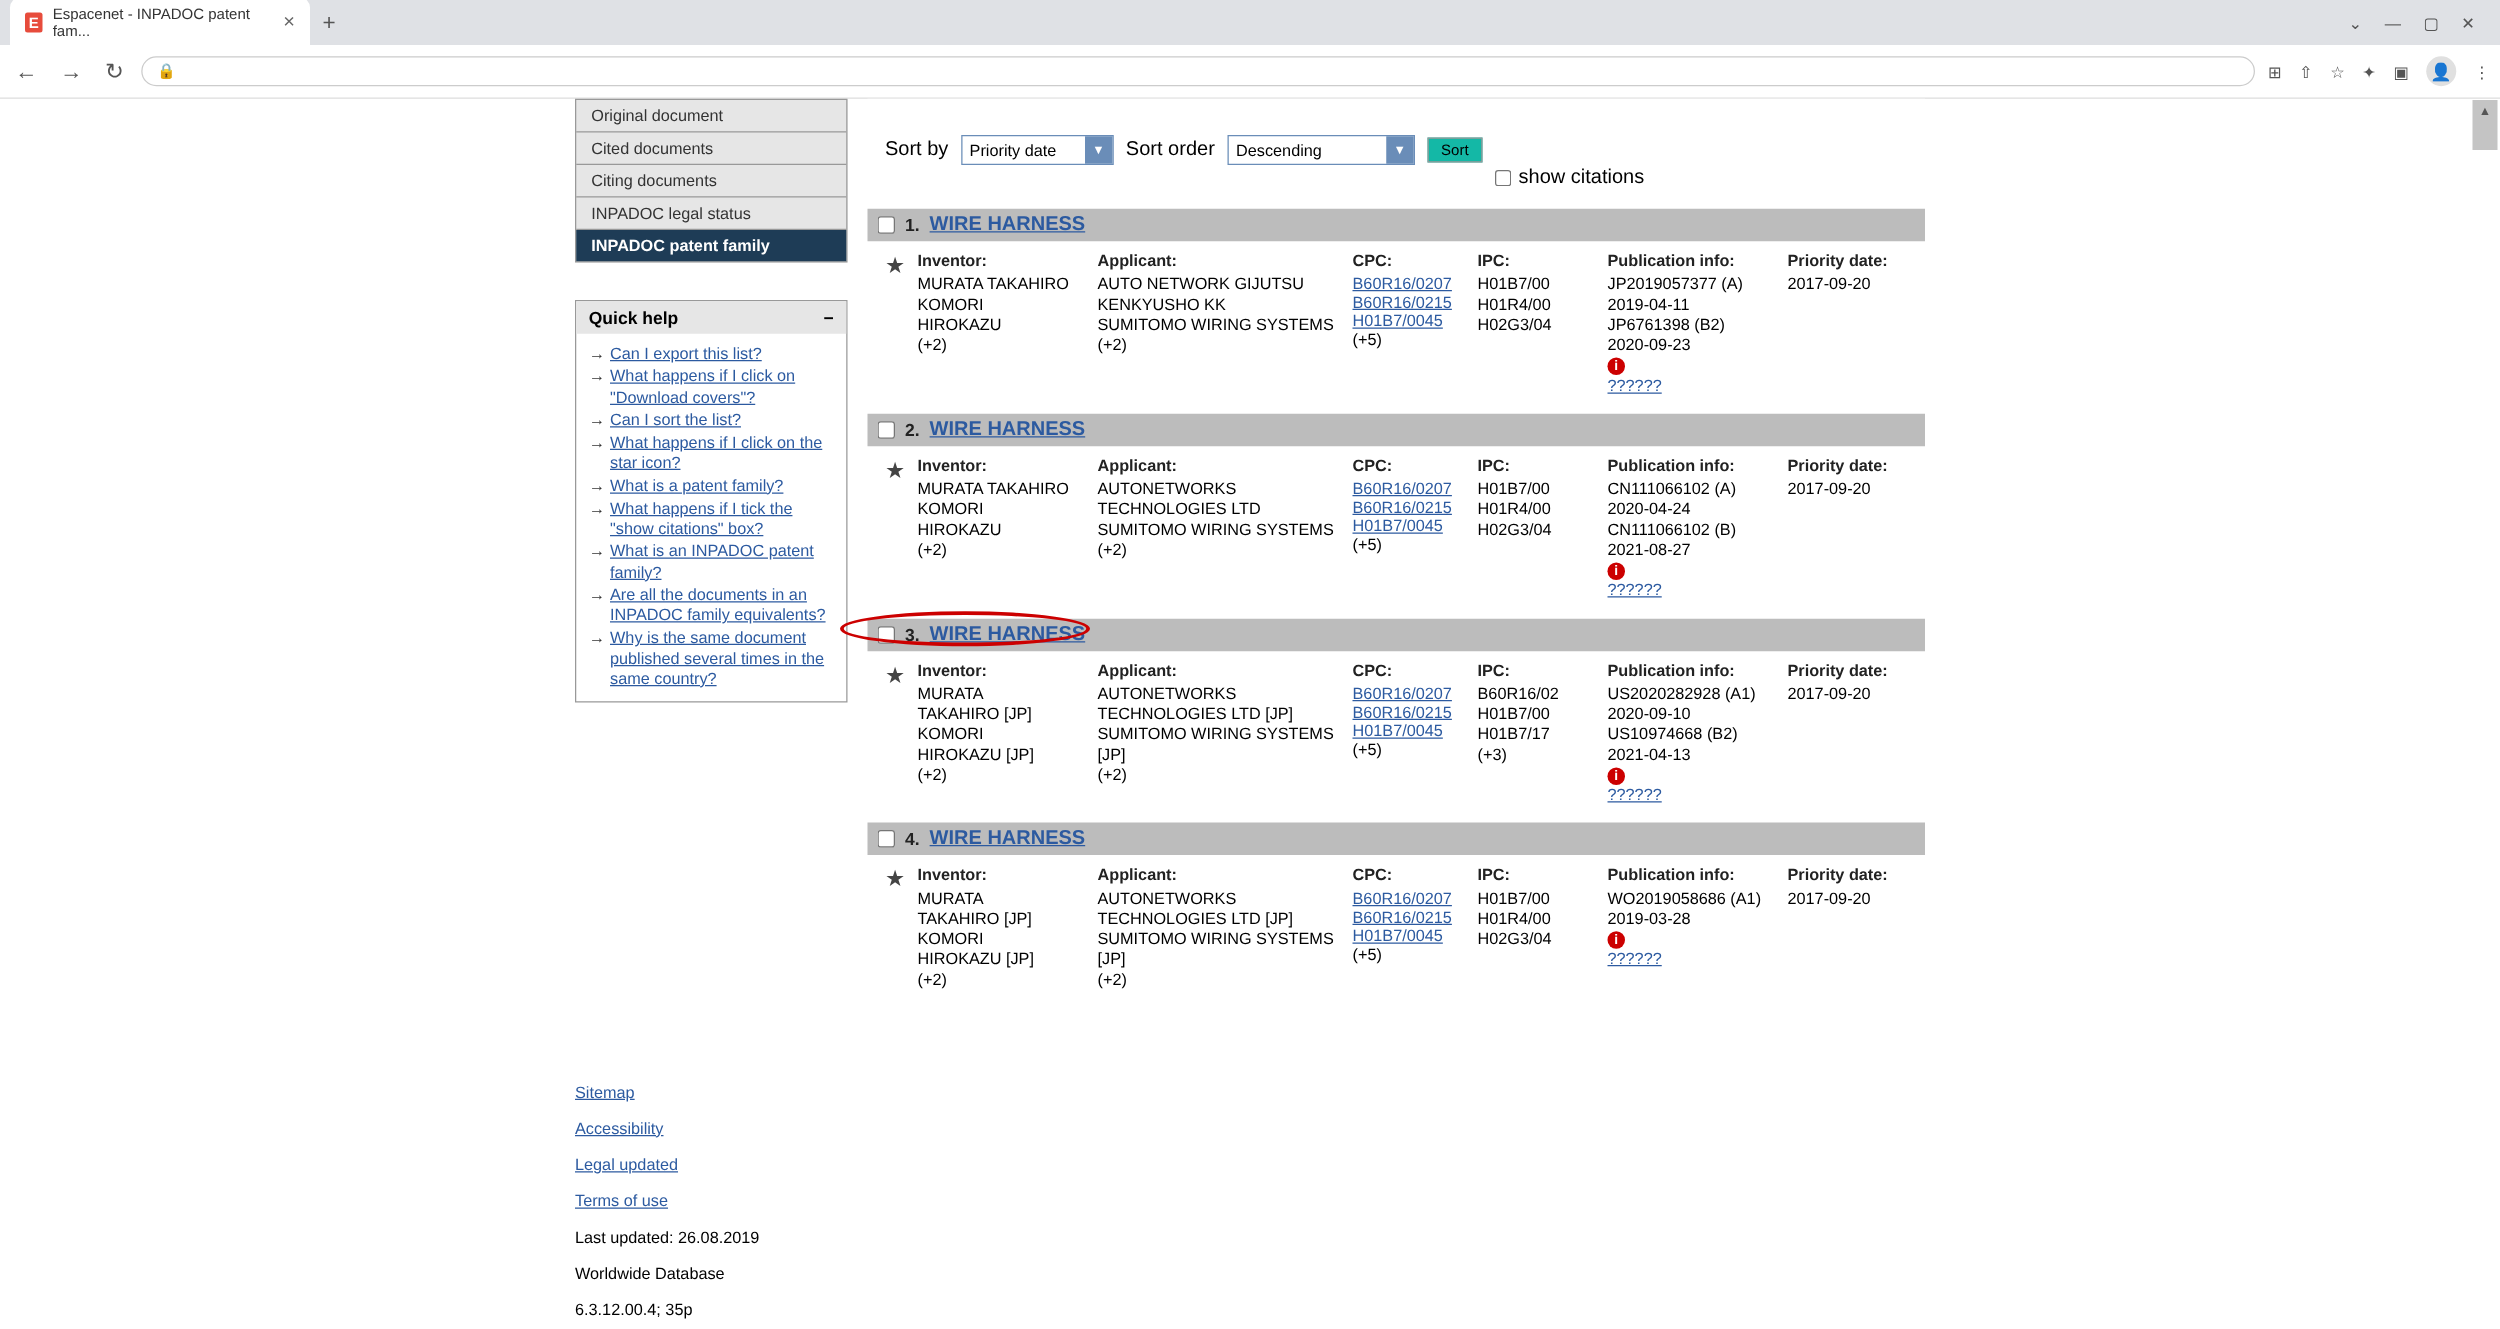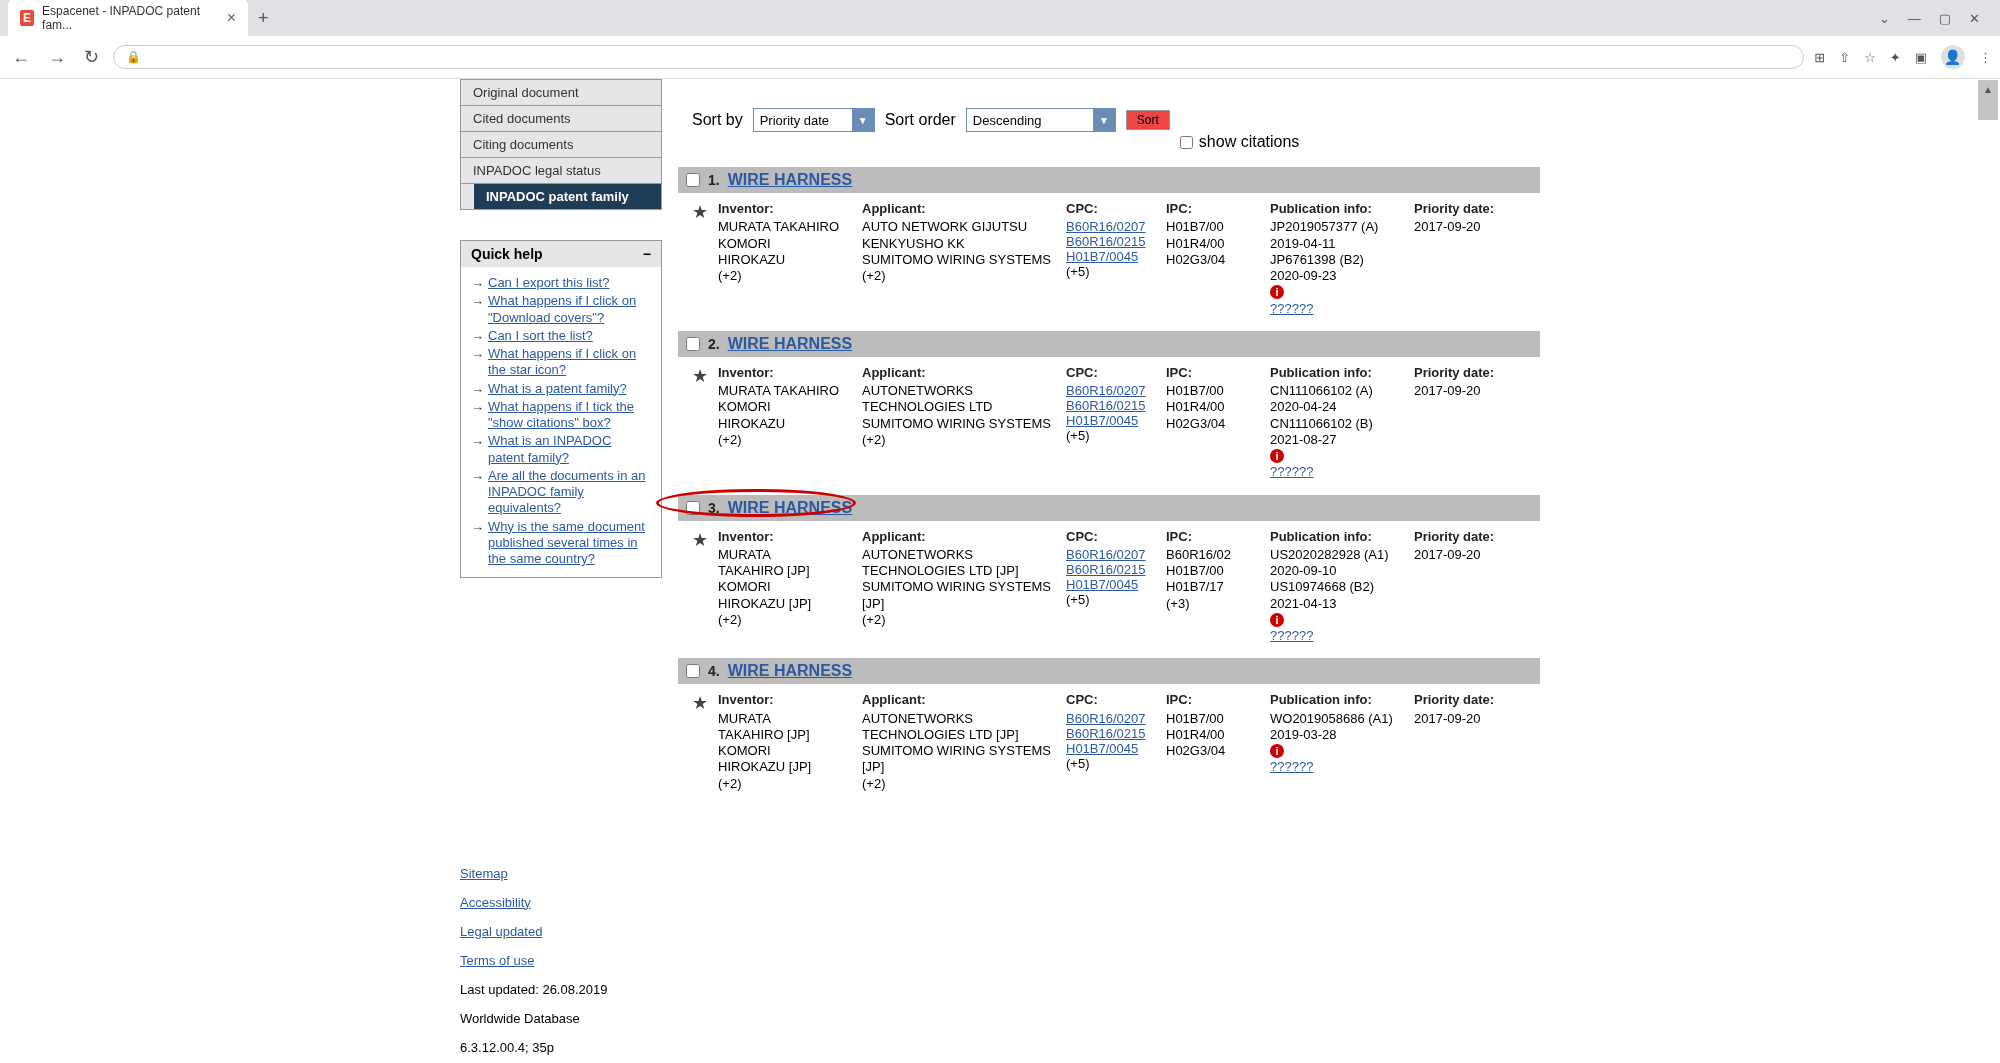--- a/index.html
+++ b/index.html
@@ -16,39 +16,39 @@
 
 .address-bar { display: flex; align-items: center; padding: 6px 8px; gap: 10px; border-bottom: 1px solid #ddd; }
 .nav-btn { color: #555; font-size: 18px; cursor: pointer; padding: 4px; }
 .url-bar { flex: 1; display: flex; align-items: center; background: #fff; border: 1px solid #ccc; border-radius: 20px; padding: 4px 12px; font-size: 14px; color: #333; }
 .url-bar .lock { color: #555; margin-right: 8px; font-size: 12px; }
 .toolbar-icons { display: flex; gap: 14px; align-items: center; color: #555; }
 .toolbar-icons span { cursor: pointer; }
 .avatar { width: 24px; height: 24px; border-radius: 50%; background: #e0e0e0; display: flex; align-items: center; justify-content: center; font-size: 14px; }
 
 .page { max-width: 1096px; margin: 0 auto; display: flex; gap: 16px; padding: 0 8px 30px 8px; }
-.sidebar { width: 202px; flex-shrink: 0; }
+.sidebar { width: 218px; flex-shrink: 0; }
 .nav-list { border: 1px solid #999; background: #e6e6e6; }
 .nav-item { padding: 5px 12px; border-bottom: 1px solid #999; font-size: 13px; color: #333; cursor: pointer; }
 .nav-item:last-child { border-bottom: none; }
-.nav-item.active { background: #1e3c56; color: #fff; font-weight: bold; margin-left: 13px; }
+.nav-item.active { background: #1e3c56; color: #fff; font-weight: bold; }
 
 .quick-help-box { margin-top: 30px; border: 1px solid #999; }
 .quick-help-head { background: #e6e6e6; padding: 5px 10px; display: flex; justify-content: space-between; font-weight: bold; font-size: 14px; cursor: pointer; }
 .quick-help-body { padding: 8px 10px; }
 .qh-item { display: flex; gap: 4px; margin-bottom: 2px; font-size: 13px; }
 .qh-item .arrow { color: #333; }
 .qh-item a { color: #2c5aa0; text-decoration: underline; cursor: pointer; line-height: 1.25; }
 
 .main { flex: 1; background: #fff; }
 .controls-row { display: flex; align-items: center; gap: 10px; padding: 10px 14px 16px 14px; }
 .controls-row label { font-size: 16px; }
 .select-box { position: relative; display: inline-flex; align-items: center; border: 1px solid #6a8db8; background: #fff; height: 24px; padding: 0 28px 0 6px; font-size: 13px; cursor: pointer; }
 .select-box .dd { position: absolute; right: 0; top: 0; width: 22px; height: 100%; background: #6a8db8; color: #fff; display: flex; align-items: center; justify-content: center; font-size: 10px; }
-.sort-btn { background: #ef4444; border: 1px solid #999; padding: 2px 10px; font-size: 12px; cursor: pointer; }
+.sort-btn { background: #14b8a6; border: 1px solid #999; padding: 2px 10px; font-size: 12px; cursor: pointer; }
 .chk-row { display: flex; align-items: center; gap: 6px; margin-top: 44px; }
 
 .result { }
 .result-head { background: #bcbcbc; padding: 4px 8px; display: flex; align-items: center; gap: 8px; position: relative; }
 .result-head input[type=checkbox] { width: 14px; height: 14px; }
 .result-num { font-weight: bold; color: #222; font-size: 14px; }
 .result-title { color: #2c5aa0; text-decoration: underline; font-weight: bold; font-size: 16px; cursor: pointer; }
 .result-body { display: grid; grid-template-columns: 28px 140px 200px 96px 100px 140px 90px; gap: 4px; padding: 8px 8px 14px 8px; font-size: 13px; }
 .star { color: #444; font-size: 18px; cursor: pointer; text-align: center; }
 .col-label { font-weight: bold; color: #222; margin-bottom: 2px; }

